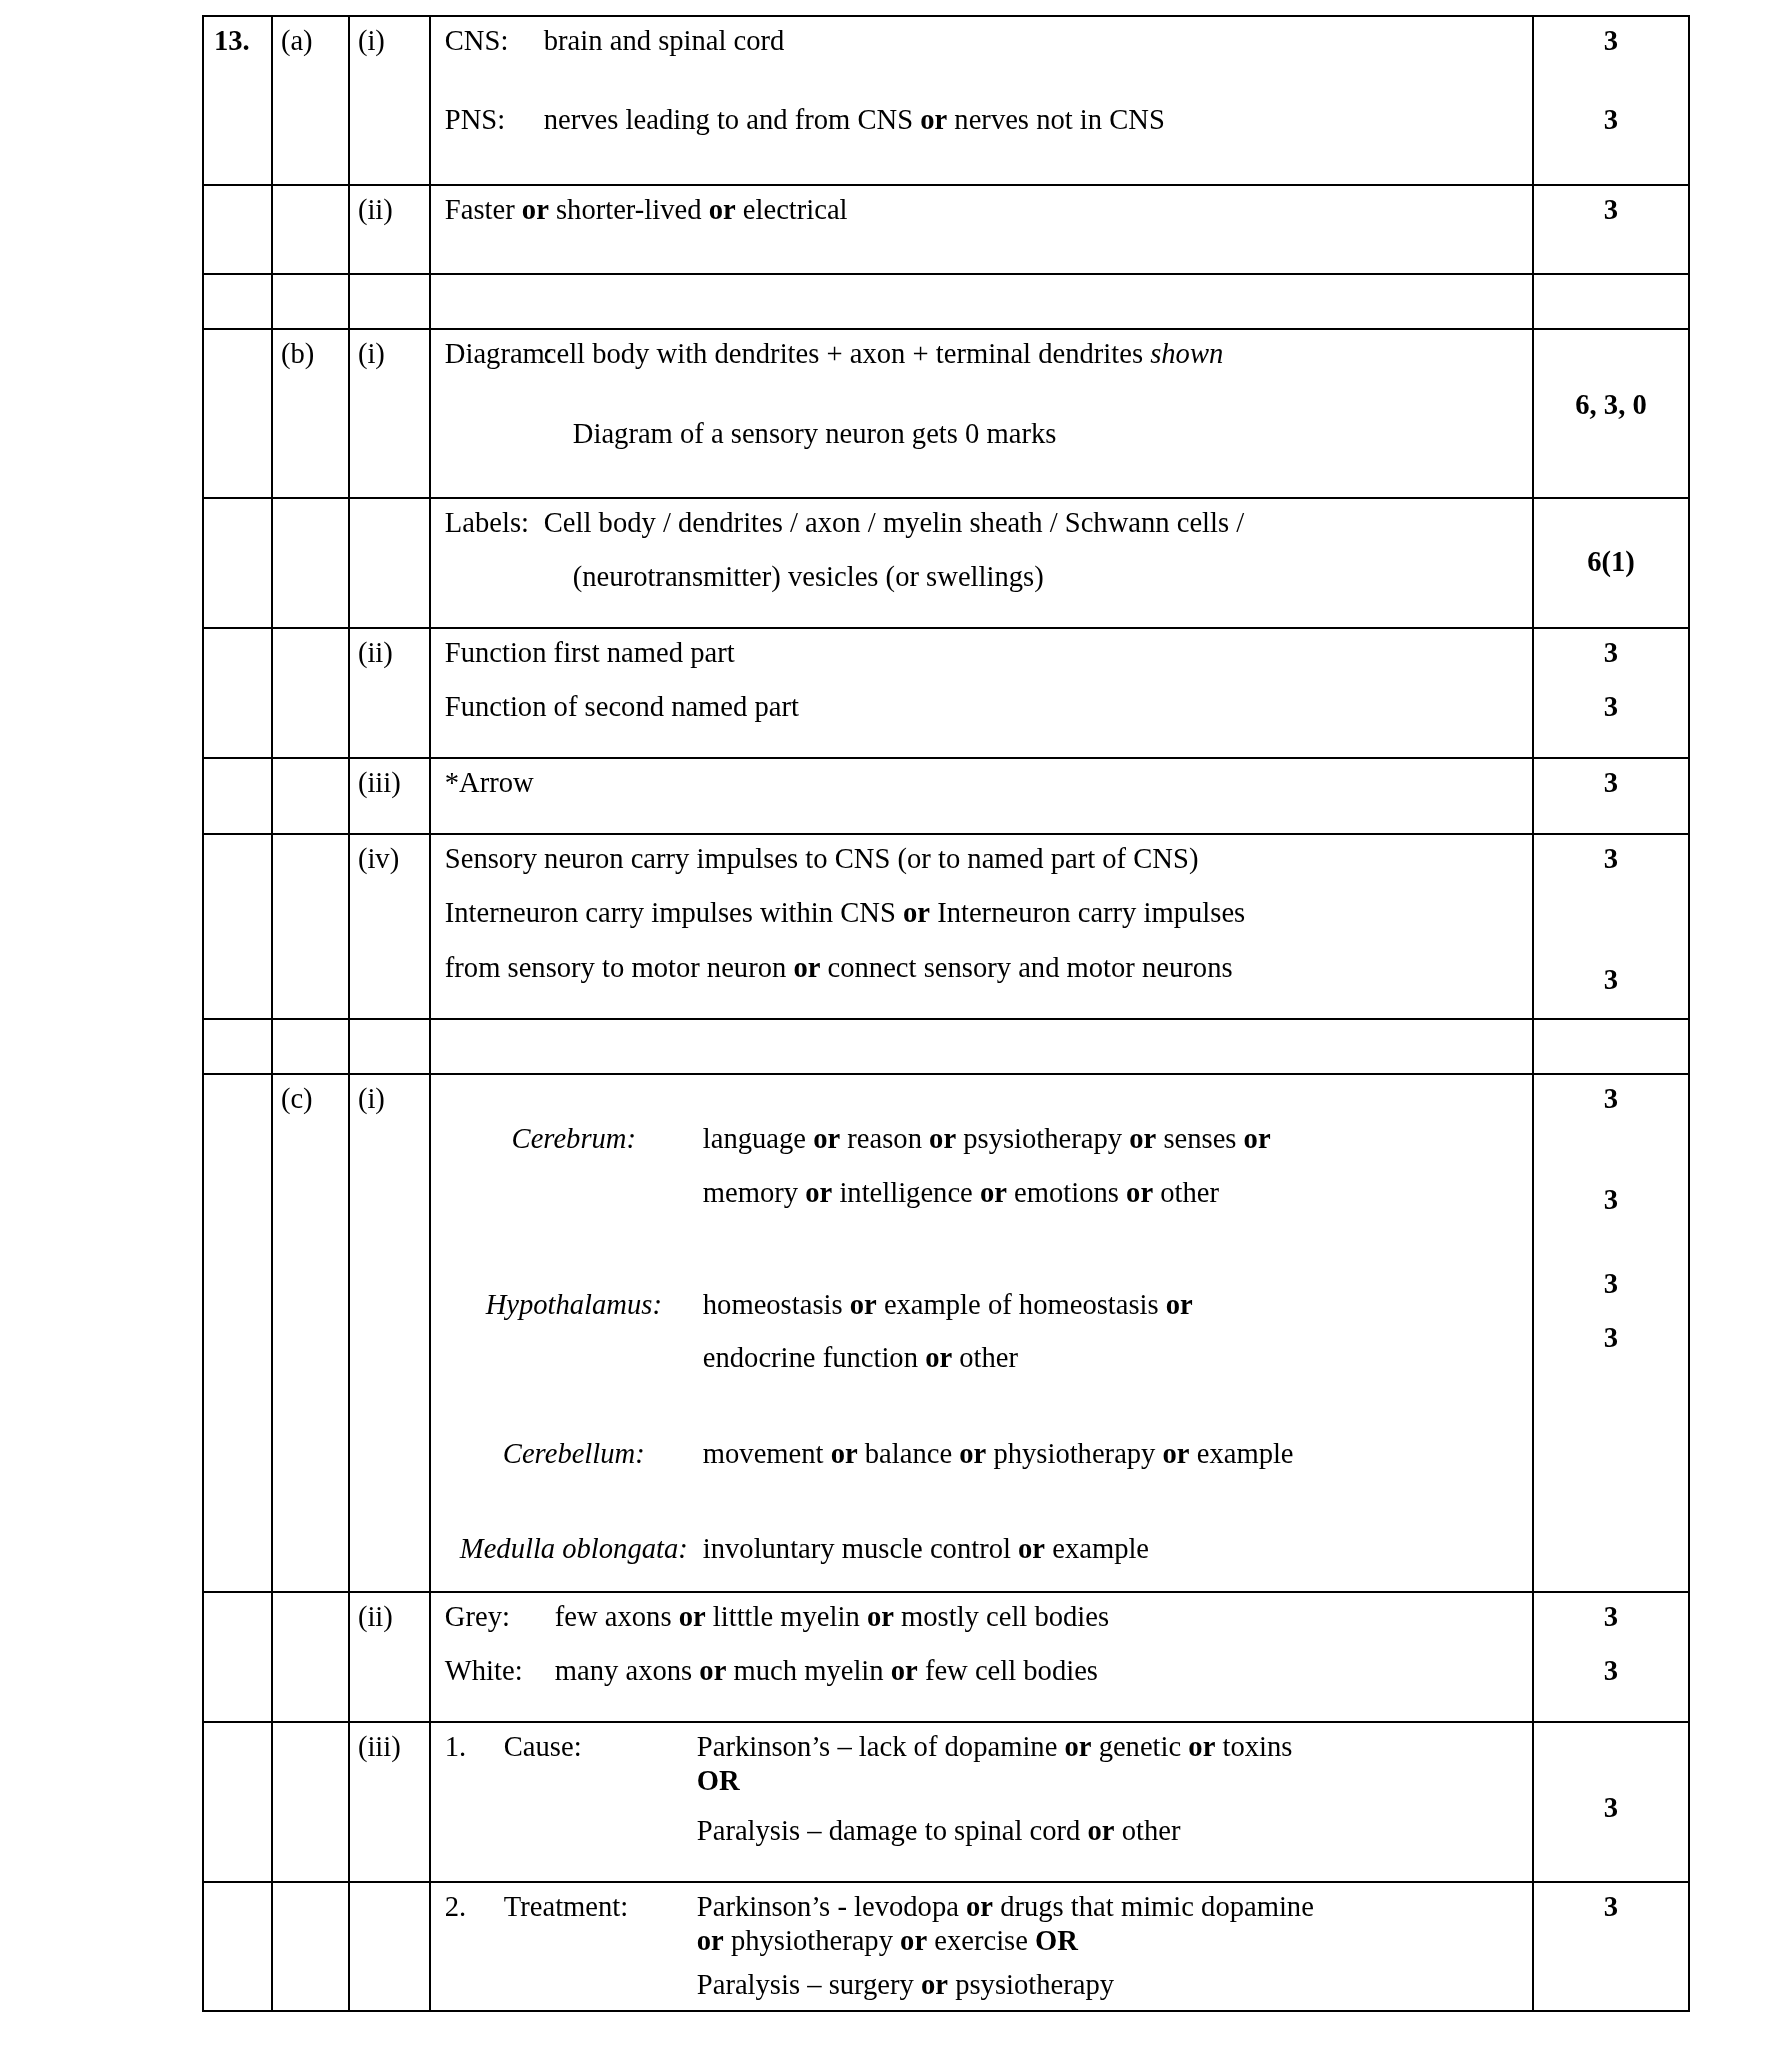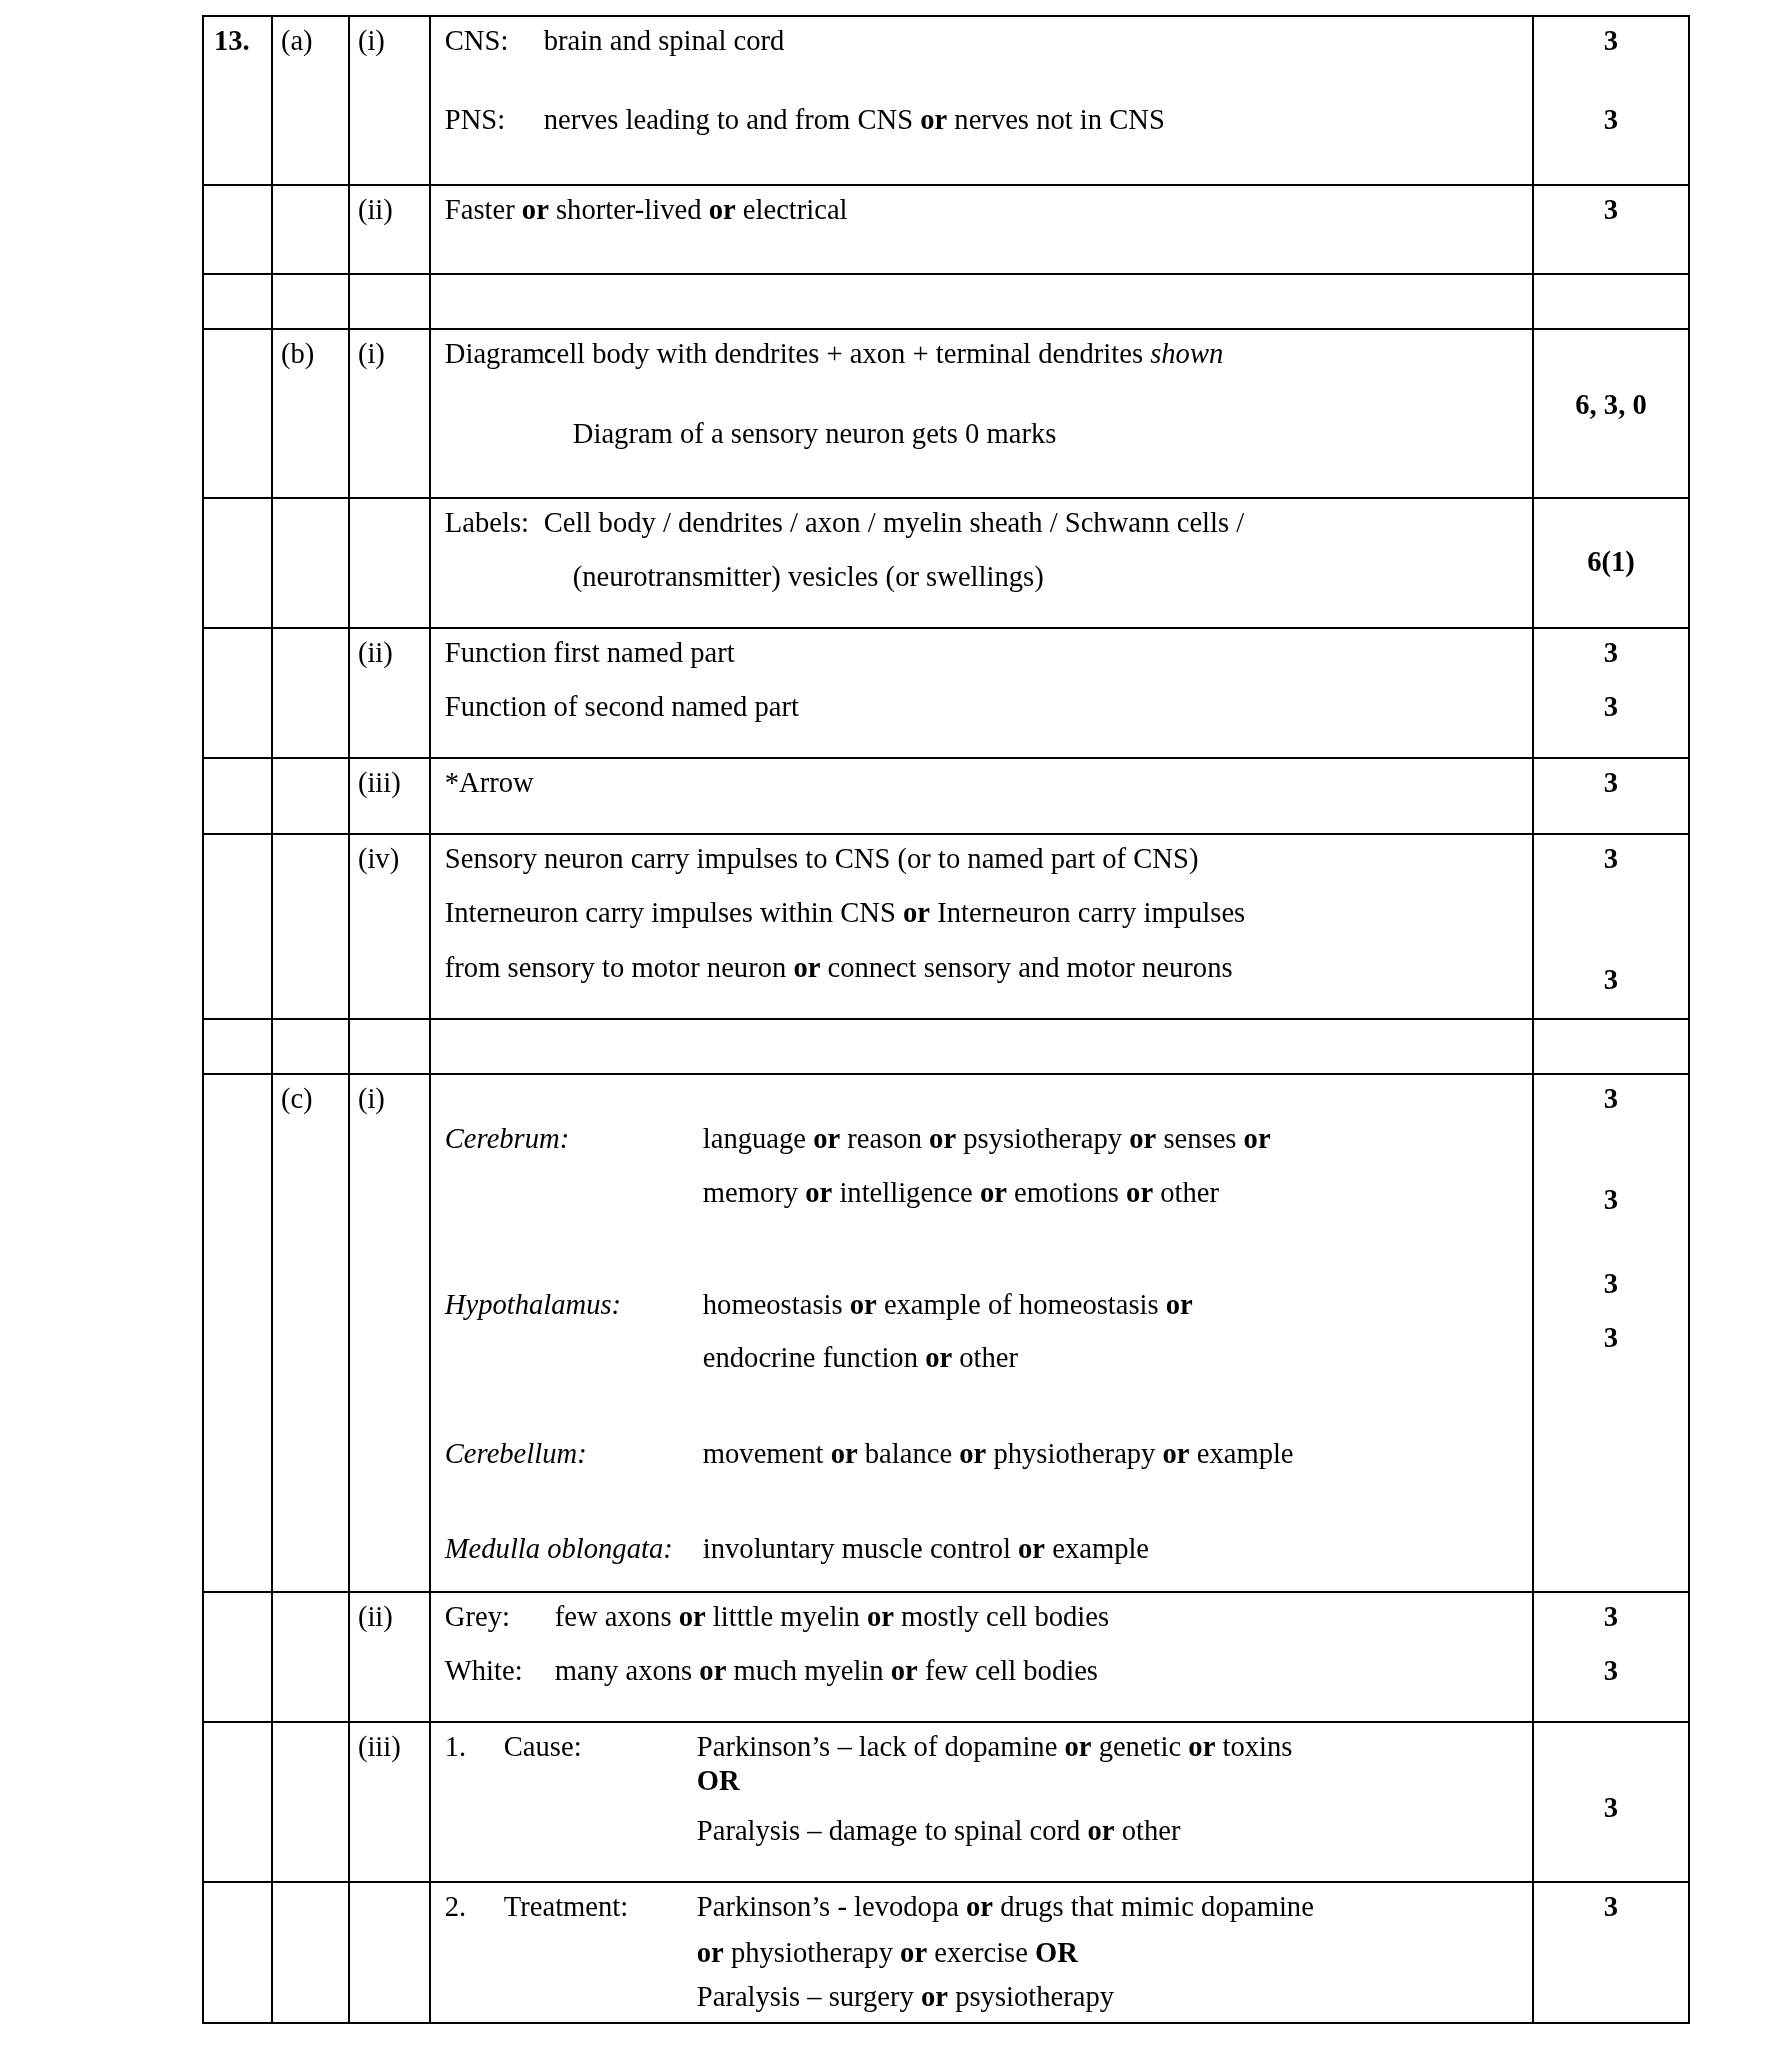--- a/index.html
+++ b/index.html
@@ -70,21 +70,21 @@
   
   .lbl {
     display: inline-block;
   }
   .lbl-cns   { width: 99px; }
   .lbl-brain { width: 258px; margin-top: 40px; }
   .lbl-grey  { width: 110px; }
   .indent-diagram { padding-left: 128px; }
   .indent-label   { padding-left: 128px; }
 
-  .it { font-style: italic; }
+  .it { font-style: italic; text-align: center; }
   .bd { font-weight: bold; }
 
   .sub-num { display: inline-block; width: 59px; }
   .sub-word { display: inline-block; width: 193px; }
   .sub-text { display: inline-block; vertical-align: top; }
 
   .spacer-row td { height: 53px; }
 </style>
 </head>
 <body>
@@ -451,21 +451,21 @@
             <div class="cell">&nbsp;</div>
           </td>
     <td>
             <div class="cell">&nbsp;</div>
           </td>
     <td>
       <div class="cell body-cell">
         <div class="line">
           <span class="sub-num">2.</span><span class="sub-word">Treatment:</span><span class="sub-text"><span>Parkinson’s - levodopa </span><span class="bd">or</span><span> drugs that mimic dopamine</span></span>
         </div>
-        <div class="line" style="margin-top:17px">
+        <div class="line" style="margin-top:5px">
           <span class="sub-num"></span><span class="sub-word"></span><span class="bd">or</span><span> physiotherapy </span><span class="bd">or</span><span> exercise </span><span class="bd">OR</span>
         </div>
         <div class="line" style="margin-top:16px">
           <span class="sub-num"></span><span class="sub-word"></span><span>Paralysis – surgery </span><span class="bd">or</span><span> psysiotherapy</span>
         </div>
       </div>
     </td>
     <td>
       <div class="cell marks">
         <div>3</div>

